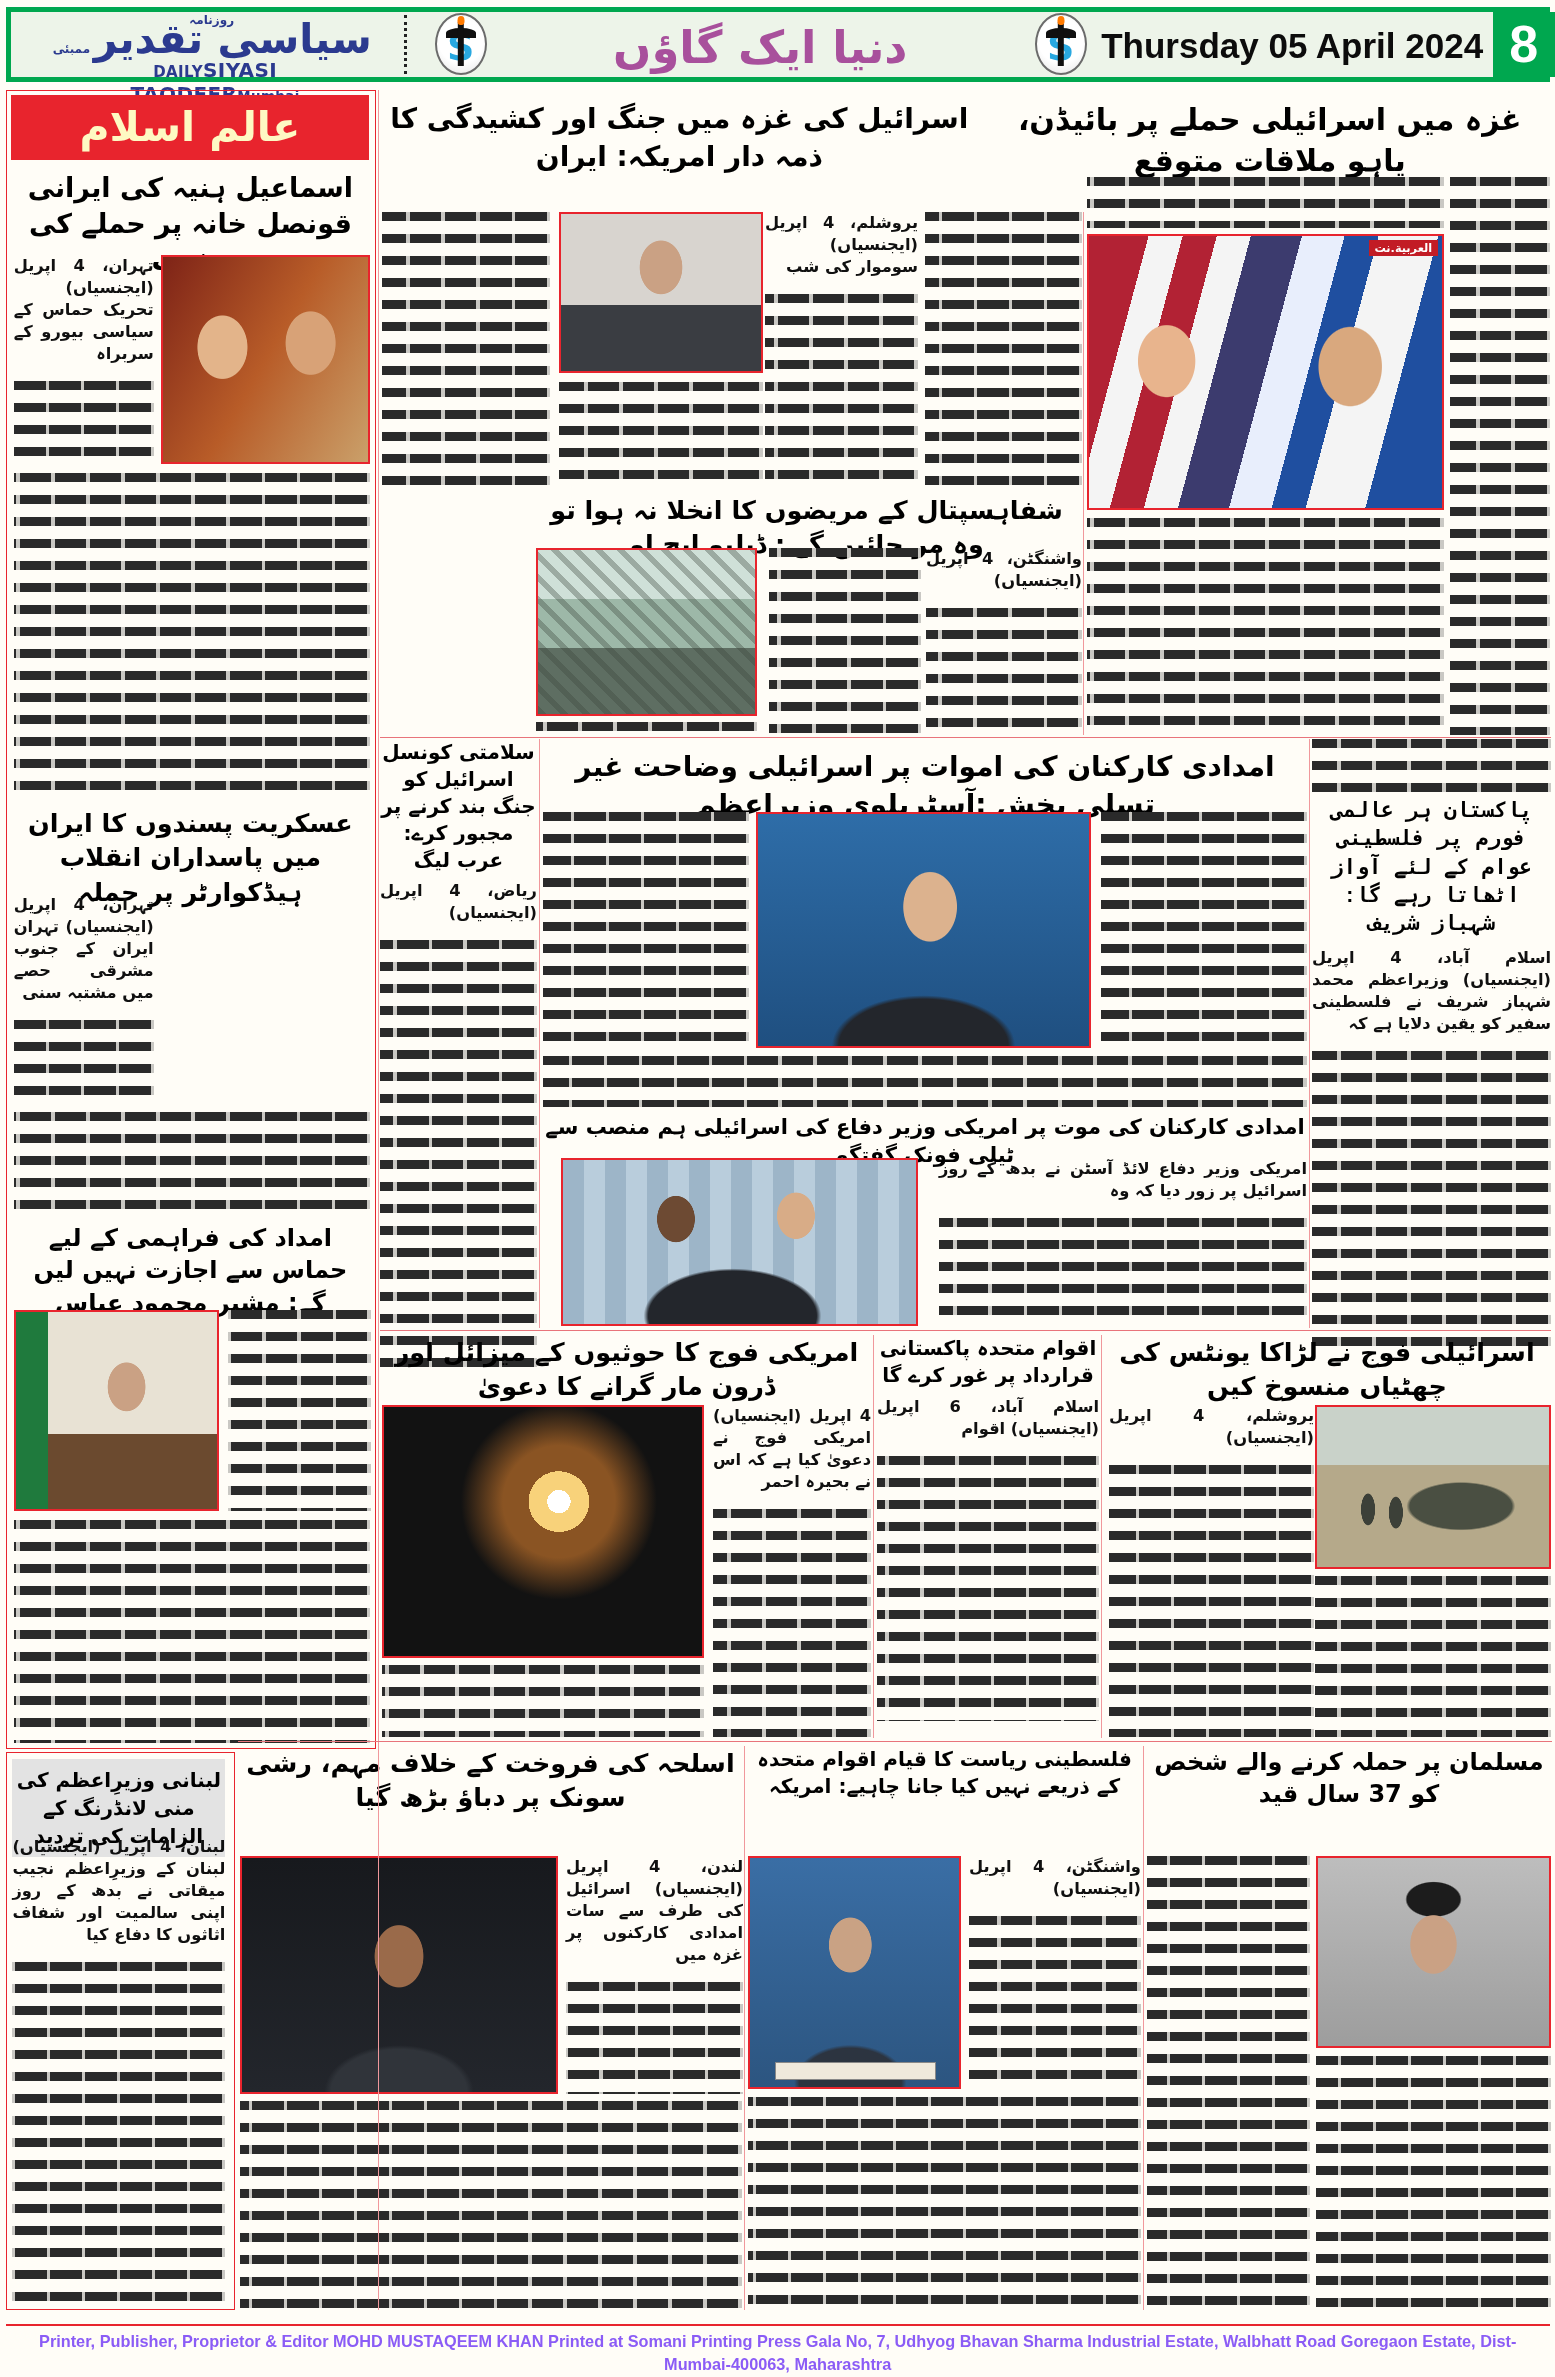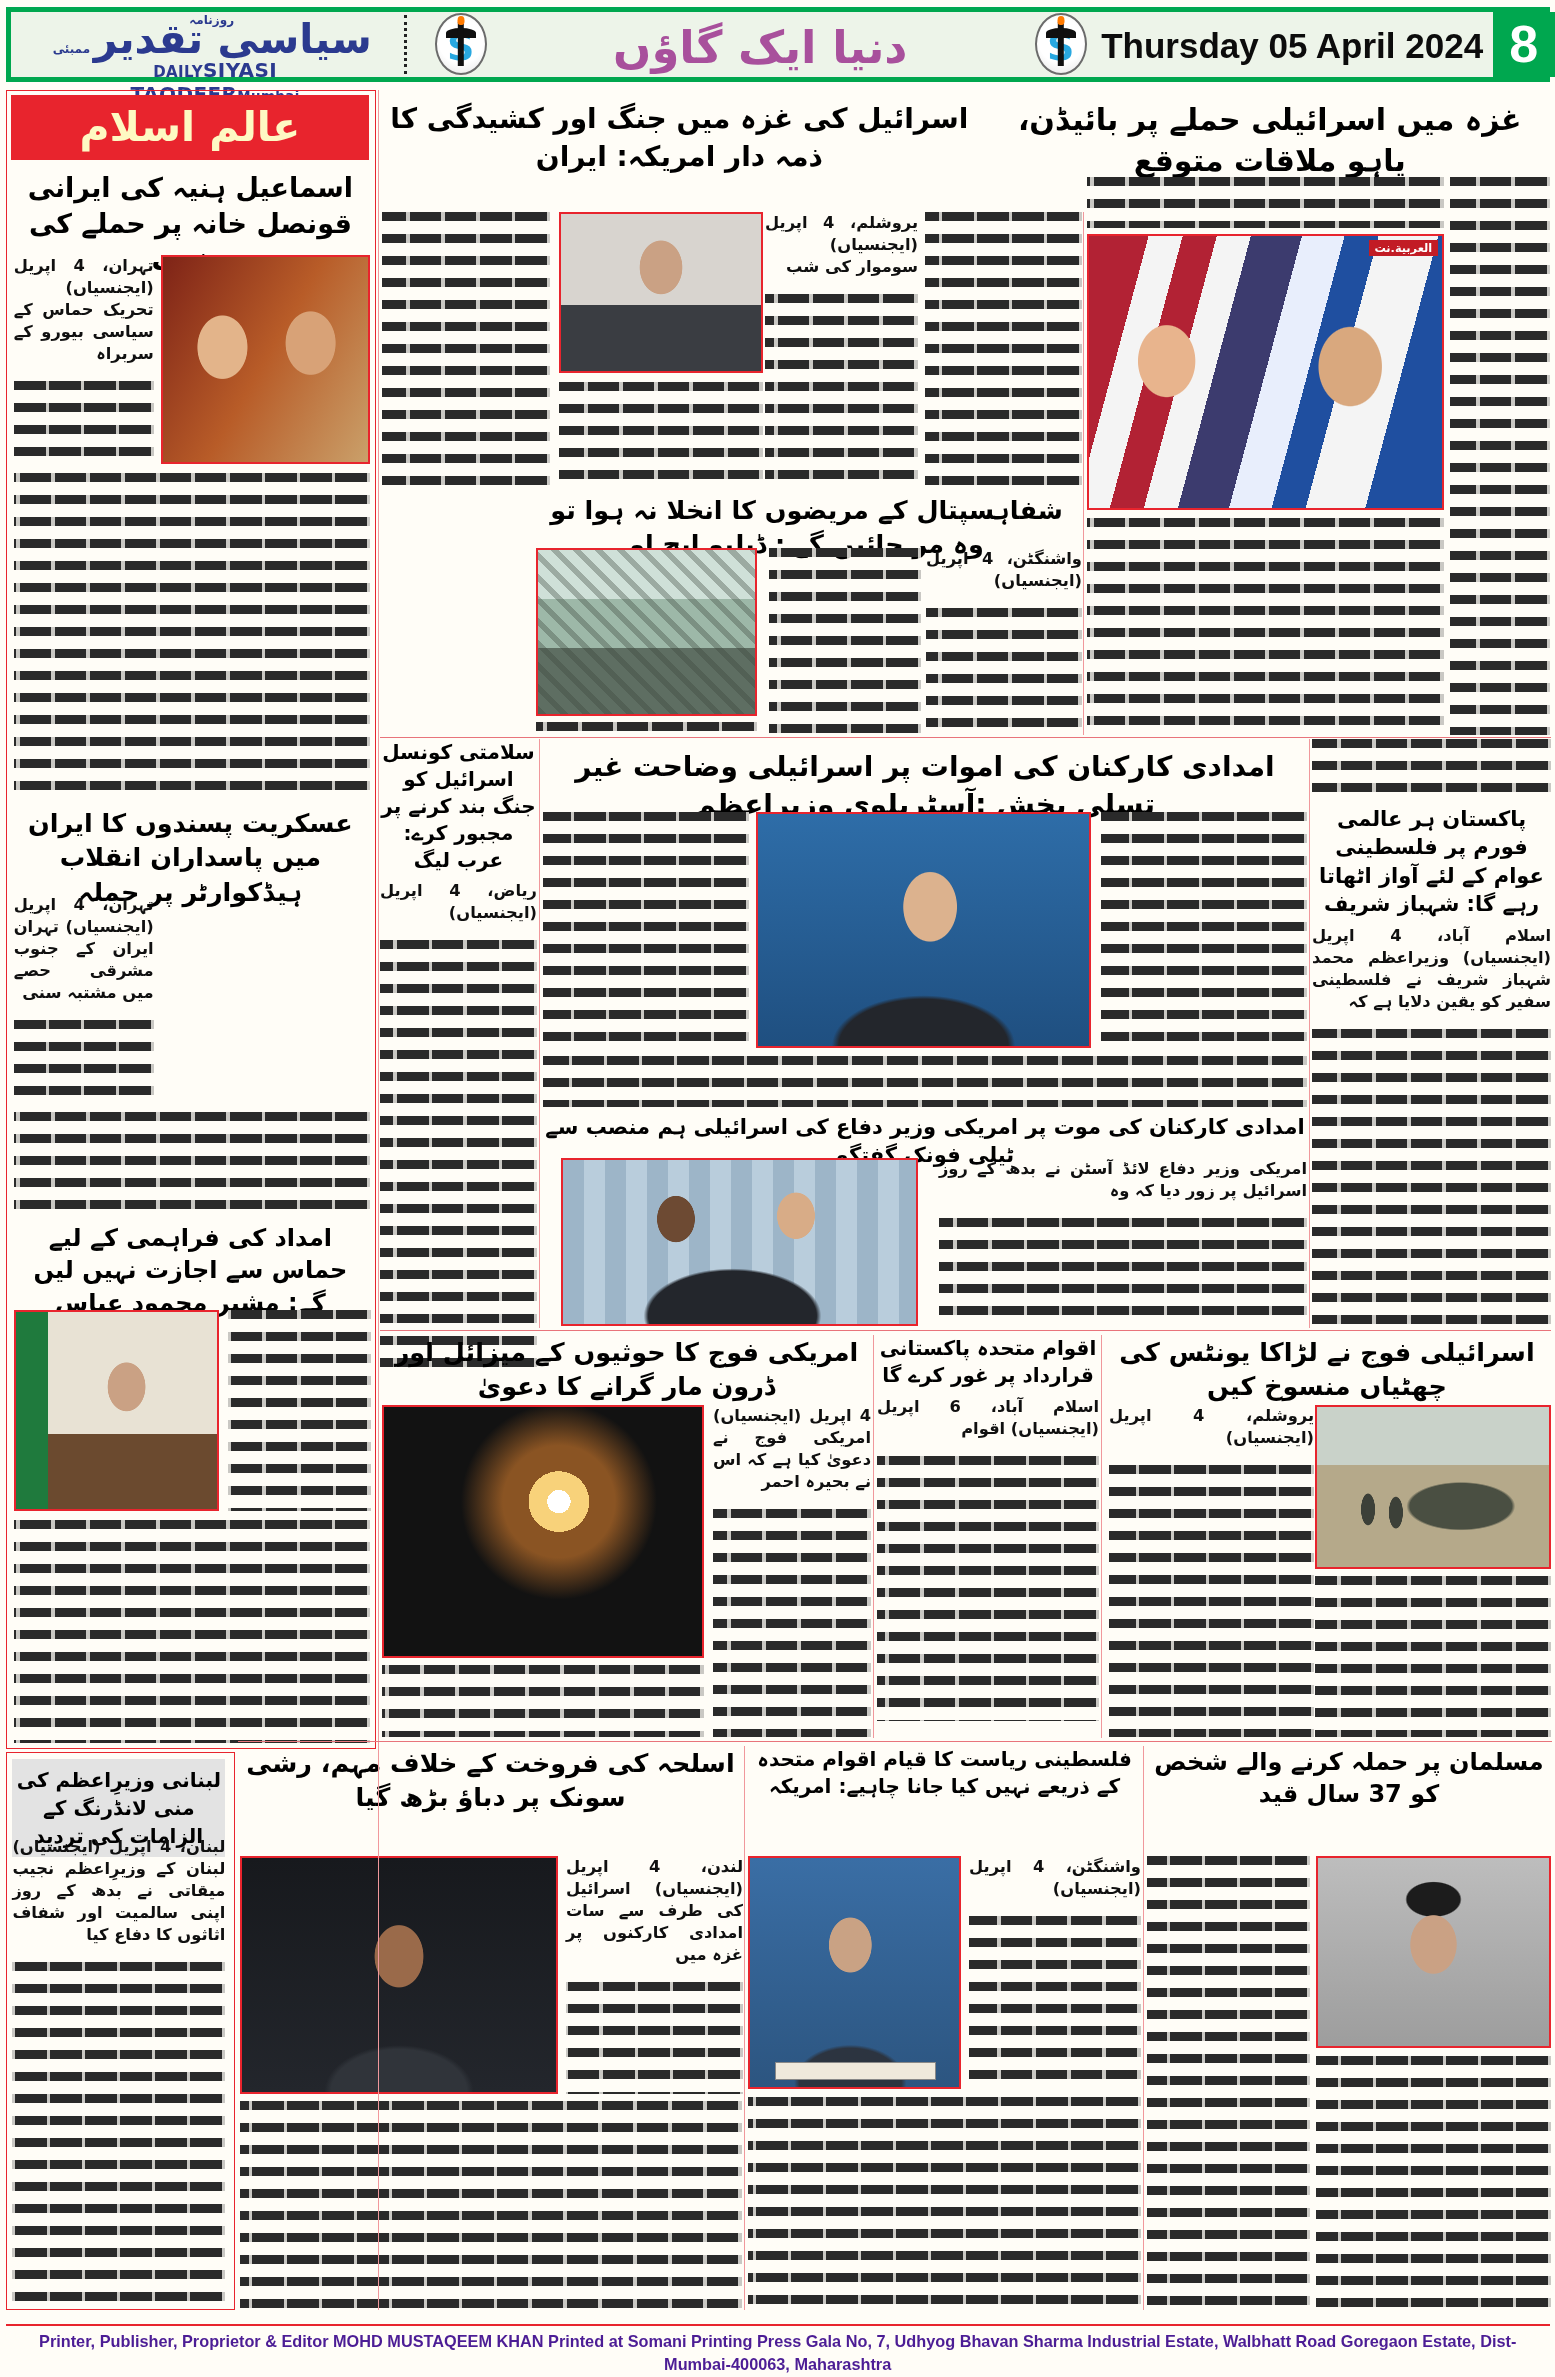--- a/index.html
+++ b/index.html
@@ -30,21 +30,21 @@
       repeating-linear-gradient(to bottom, #2a2a2a 0 9.2px, rgba(0,0,0,0) 9.2px 22px);}
   .banner{background:#e8242d;color:#fef9c3;font-weight:800;font-size:41px;text-align:center;line-height:65px;}
   .greyhead{background:#e3e3e3;font-weight:800;font-size:20px;text-align:center;padding:7px 4.2px;line-height:1.4;}
   .redbox{border:1.4px solid #e8242d;}
   .photo{border:2.1px solid #e8242d;}
   .vr{width:1.4px;background:#f0989c;}
   .hr{height:1.4px;background:#e8747b;}
   .ptag{position:absolute;top:4.2px;right:4.2px;background:#c21c25;color:#fff;font-size:11.3px;font-weight:700;padding:1.4px 5.7px;}
   .nameplate{position:absolute;bottom:7px;left:12%;width:76%;height:15.6px;background:#efe9dc;border:0.7px solid #888;}
   .police-label{position:absolute;bottom:17px;left:12.7px;color:#e8e8e8;font-weight:800;font-size:12.7px;letter-spacing:1.4px;font-family:"Liberation Sans",sans-serif;direction:ltr;}
-  .footer{border-top:2.1px solid #e8242d;text-align:center;color:#4c1d95;
+  .footer{border-top:2.1px solid #e8242d;text-align:center;color:#8b5cf6;
           font-family:"Liberation Sans",sans-serif;font-size:16.3px;line-height:22.6px;direction:ltr;font-weight:600;}
 </style>
 </head>
 <body>
 
 <div class="page">
 
   <div class="abs header" style="left:5.7px;top:7px;width:1544px;height:75px;">
     <div class="abs" style="left:21px;top:1.4px;width:361px;height:62px;">
       <div class="abs masthead-small" style="left:141px;top:0;width:78px;text-align:center;">روزنامہ</div>
@@ -182,21 +182,21 @@
     </div>
     <div class="abs photo" style="left:17.7px;top:0;width:357px;height:168px;background:
         radial-gradient(ellipse 31px 38px at 32% 36%, #6d4a33 0 60%, rgba(0,0,0,0) 62%),
         radial-gradient(ellipse 31px 38px at 66% 34%, #d8ac87 0 60%, rgba(0,0,0,0) 62%),
         radial-gradient(ellipse 120px 64px at 48% 95%, #23262c 0 70%, rgba(0,0,0,0) 74%),
         repeating-linear-gradient(90deg,#9db5c8 0 21px,#b9cddc 21px 42px);"></div>
   </div>
 
   <div class="abs" style="left:1312px;top:739px;width:239px;height:589px;">
     <div class="fill" style="height:59px;"></div>
-    <div class="hd" style="font-size:21px;margin-top:7px;">پاکستان ہر عالمی فورم پر فلسطینی عوام کے لئے آواز اٹھاتا رہے گا: شہباز شریف</div>
+    <div class="hd" style="font-size:21px;font-family:Liberation Mono, monospace;">پاکستان ہر عالمی فورم پر فلسطینی عوام کے لئے آواز اٹھاتا رہے گا: شہباز شریف</div>
     <div class="txt" style="height:403px;margin-top:7px;">
       <div class="lead">اسلام آباد، 4 اپریل (ایجنسیاں) وزیراعظم محمد شہباز شریف نے فلسطینی سفیر کو یقین دلایا ہے کہ</div>
       <div class="fill"></div>
     </div>
   </div>
 
   <div class="abs hd" style="left:382px;top:1335px;width:489px;height:65px;font-size:25.5px;">امریکی فوج کا حوثیوں کے میزائل اور ڈرون مار گرانے کا دعویٰ</div>
   <div class="abs" style="left:382px;top:1405px;width:489px;height:332px;">
     <div class="abs txt" style="right:0;top:0;width:158px;height:332px;">
       <div class="lead">4 اپریل (ایجنسیاں) امریکی فوج نے دعویٰ کیا ہے کہ اس نے بحیرہ احمر</div>

